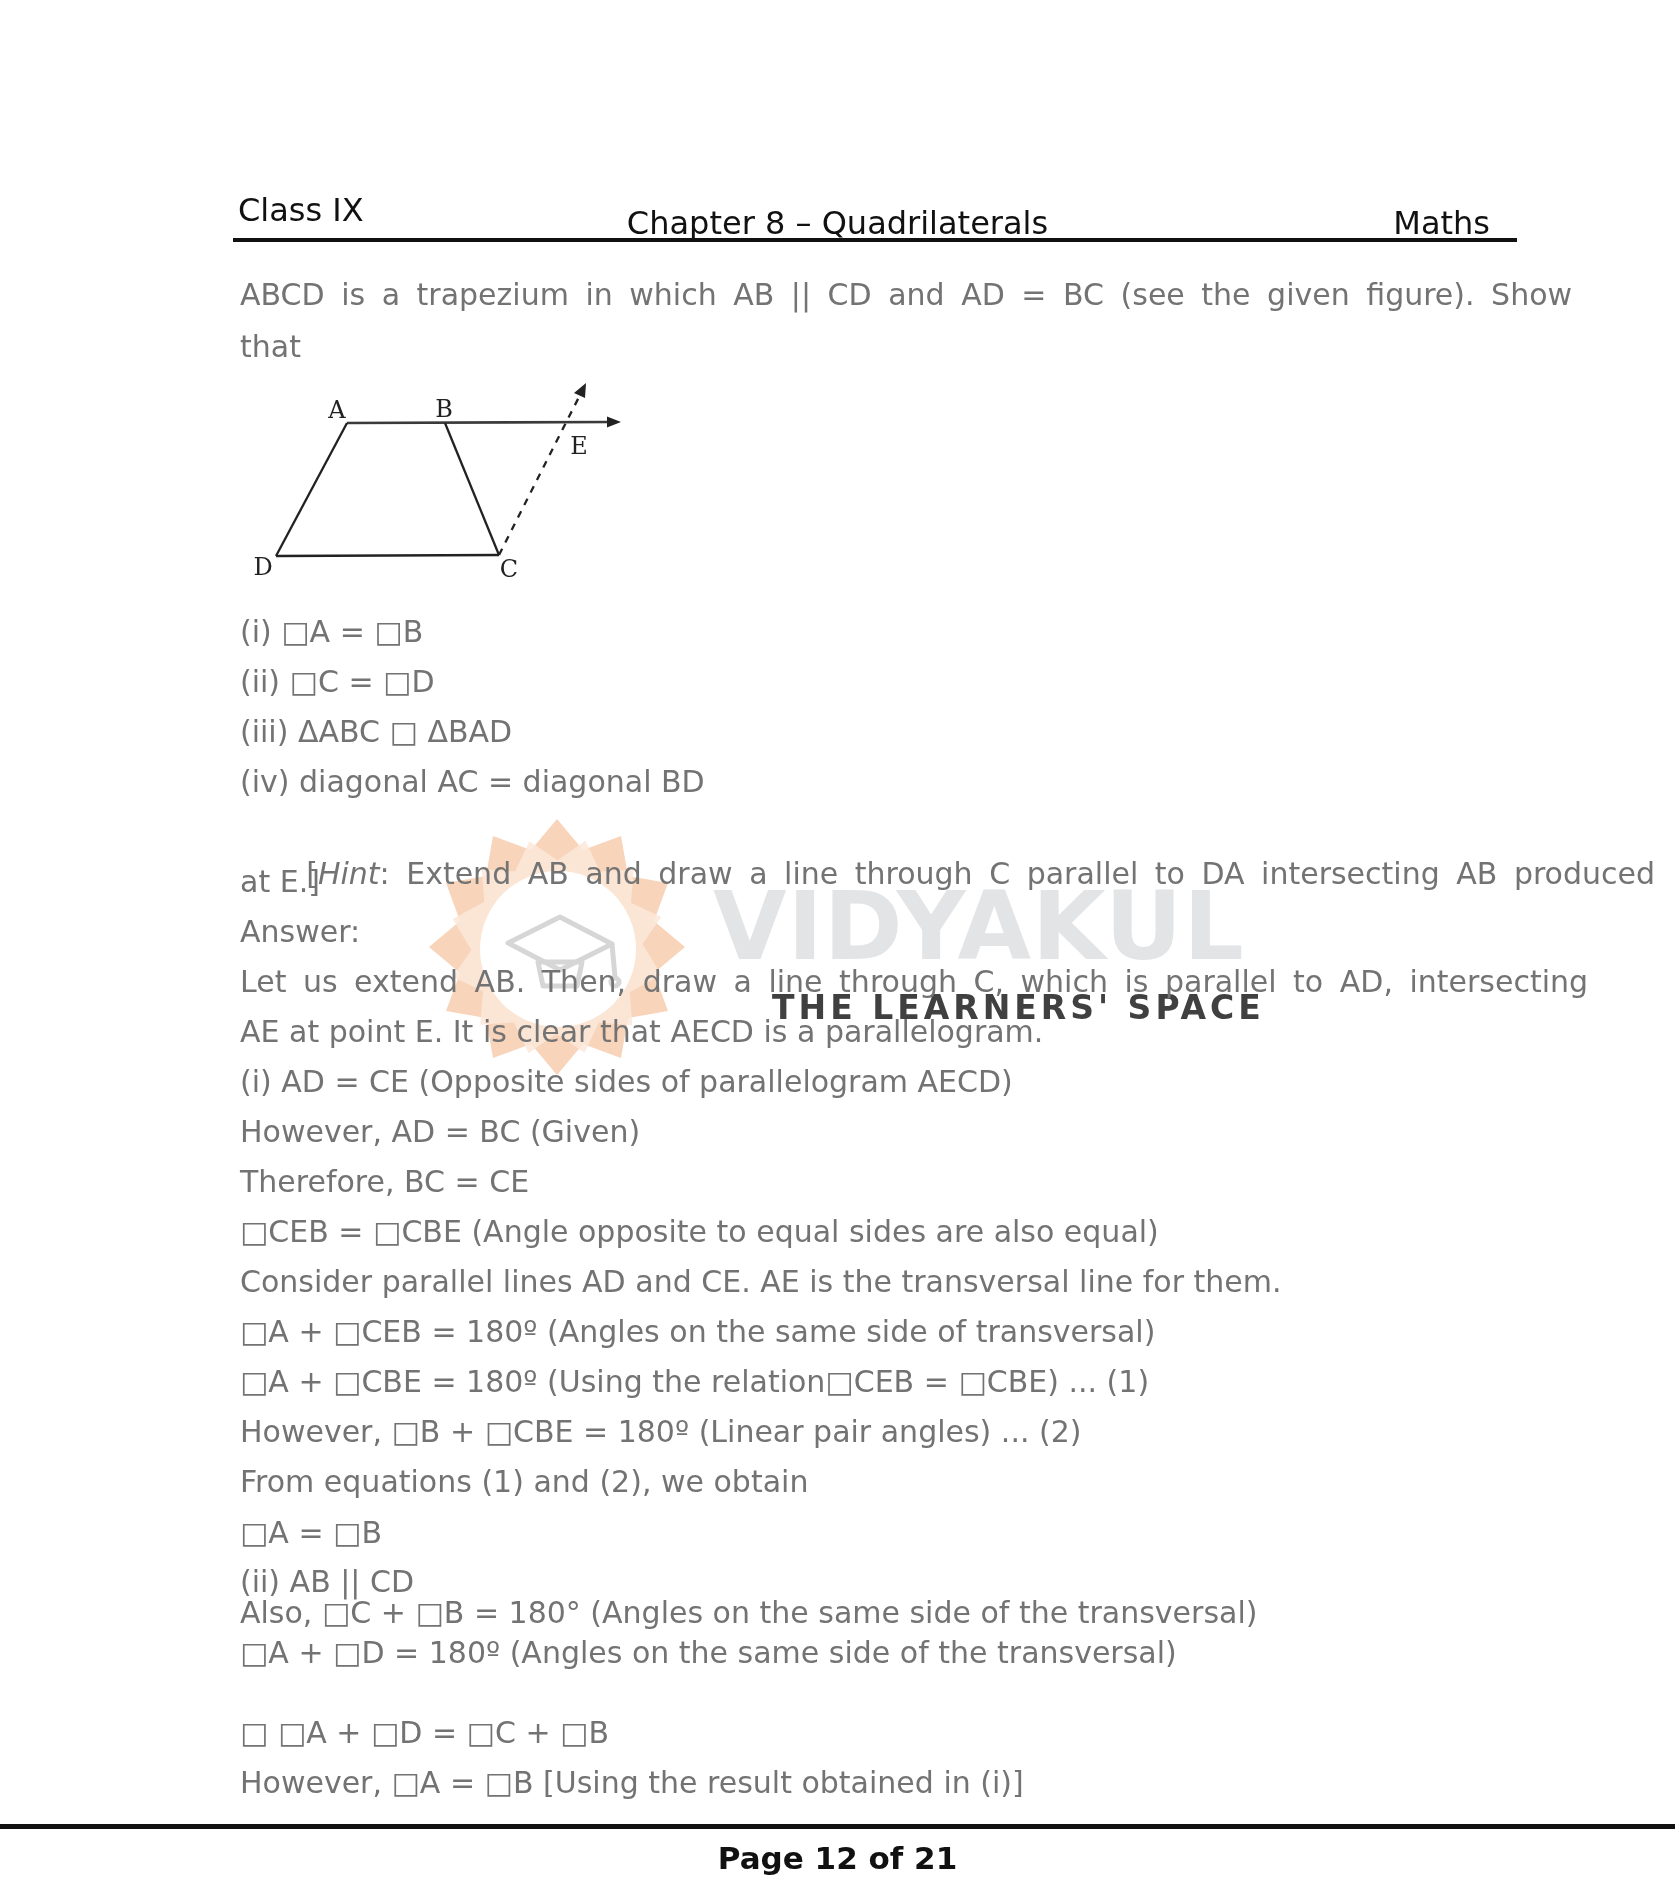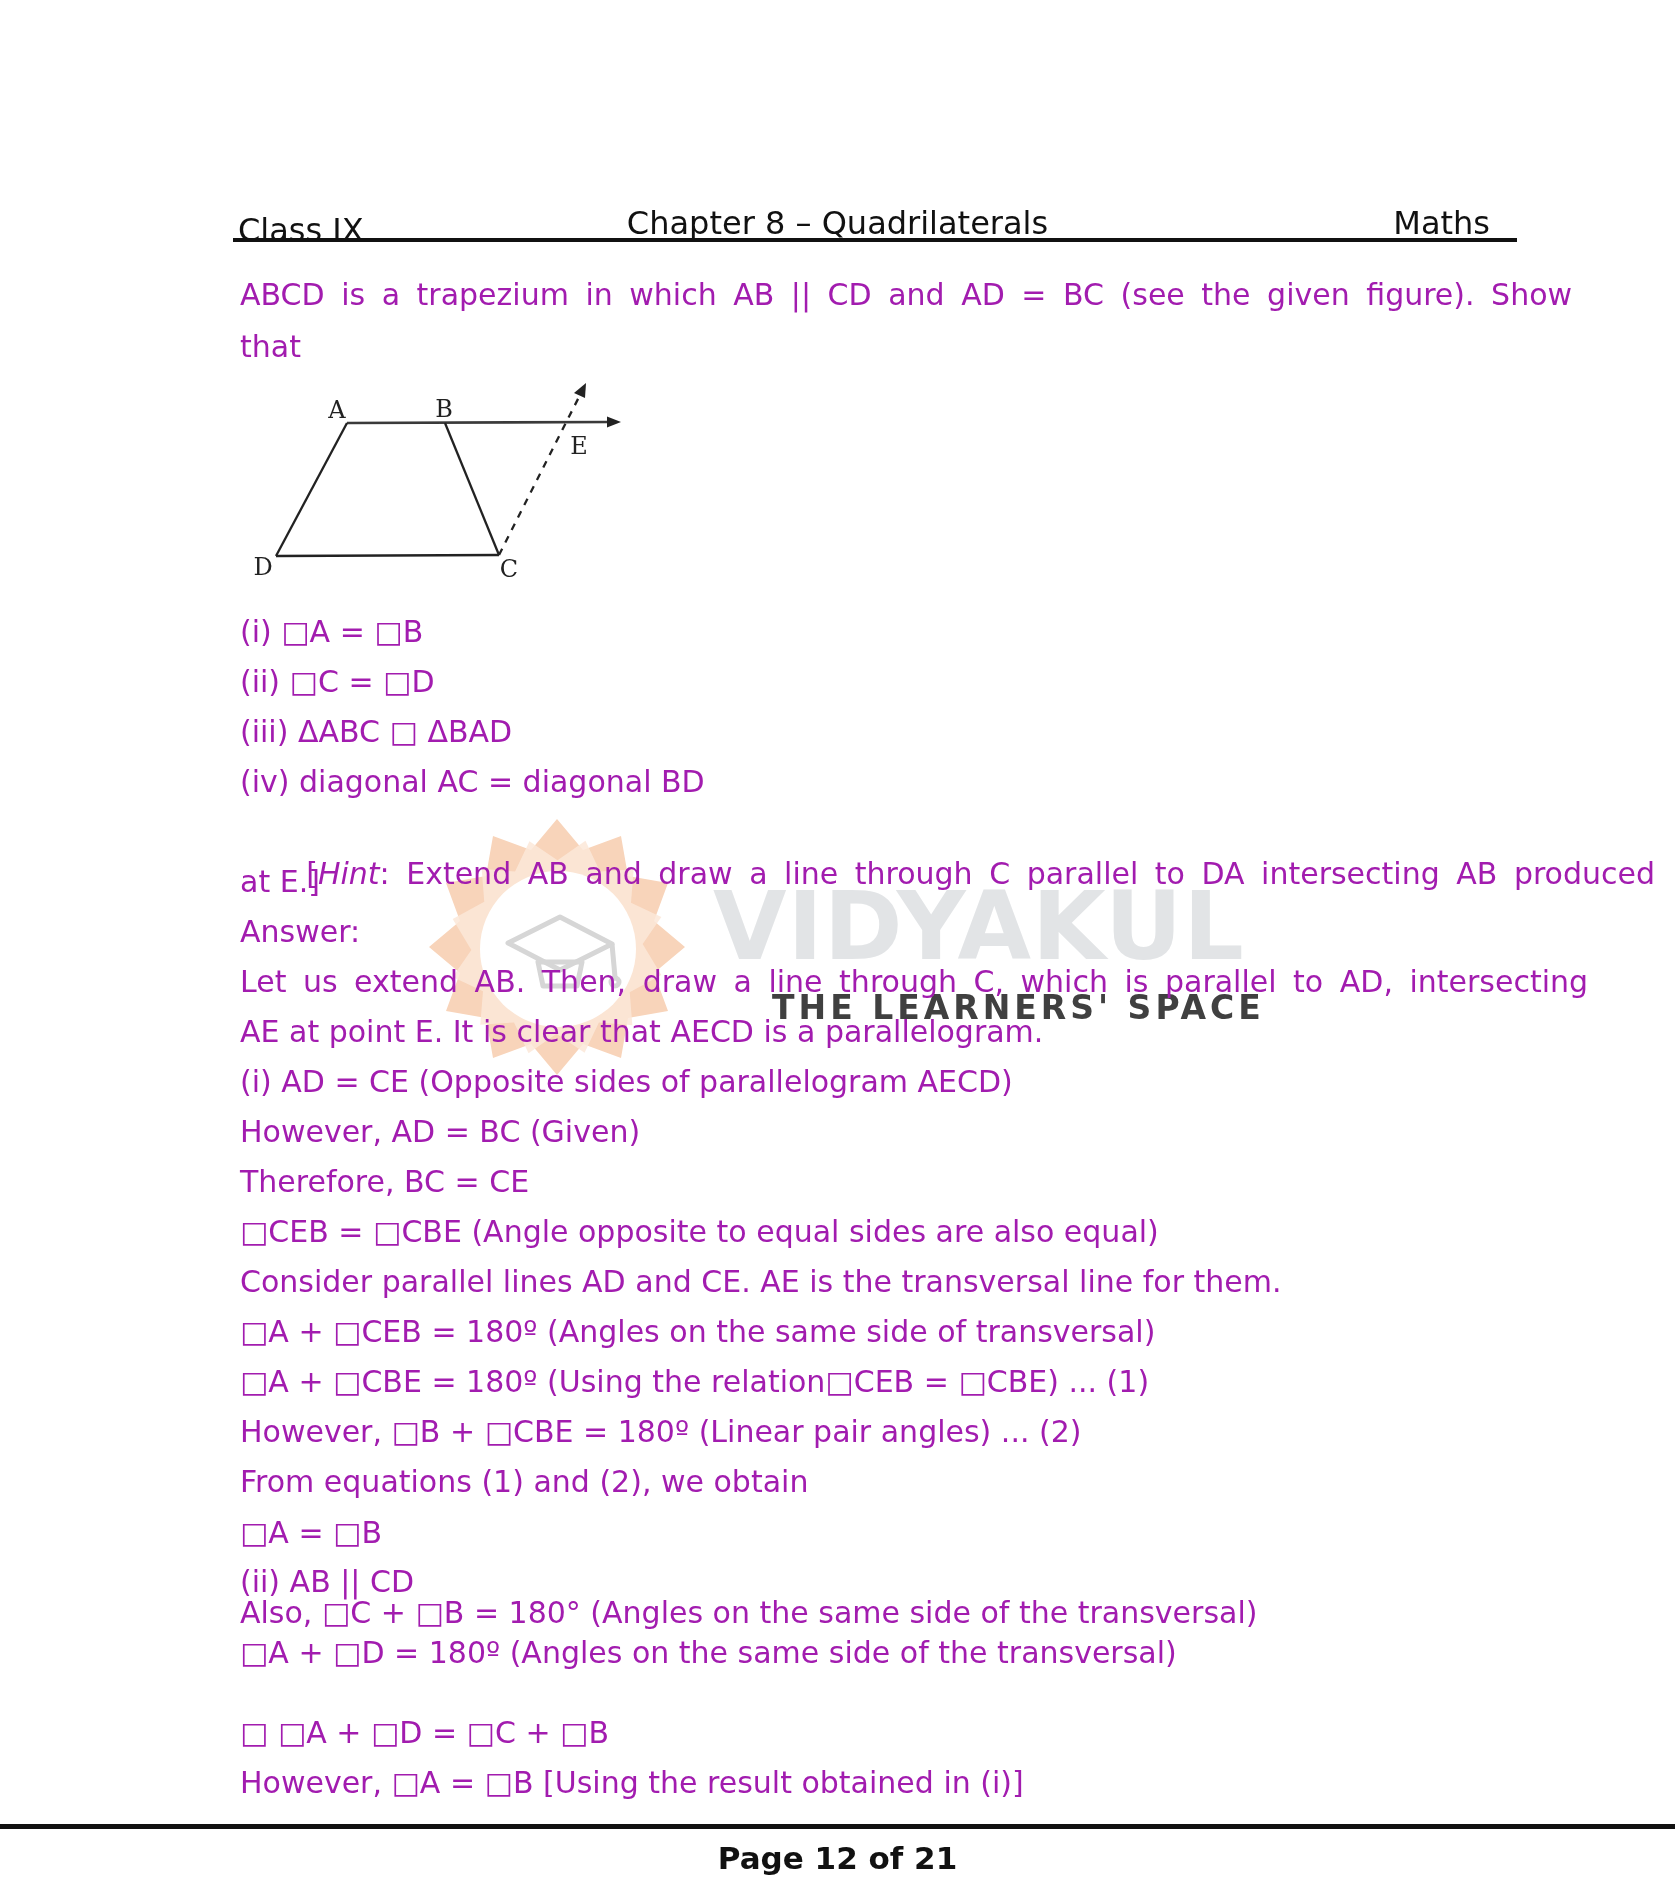--- a/index.html
+++ b/index.html
@@ -14,21 +14,21 @@
   }
   .abs{position:absolute;}
   
   .hdr{font-size:32px;line-height:40px;color:#111;}
   .hdr-rule{background:#111;height:4px;}
   
   .bline{
     position:absolute;
     left:240px;width:1210px;
     font-size:30px;line-height:42px;
-    white-space:pre;color:#a21caf;
+    white-space:pre;color:#737373;
   }
   .stretch{word-spacing:7px;}
   .it{font-style:italic;}
   
   .wm-brand{
     position:absolute;left:713px;top:876px;
     font-size:95px;font-weight:bold;letter-spacing:1px;
     line-height:100px;white-space:pre;
   }
   .wm-tag{
@@ -59,21 +59,21 @@
         <polygon points="140,105 192,132 140,158 88,131" fill="#ffffff"></polygon>
         <path d="M118,150 L162,150 L157,174 L123,174 Z"></path>
         <path d="M192,132 L195,165"></path>
         <circle cx="195" cy="170" r="4"></circle>
       </g>
     </svg>
     <div class="wm-brand" style="color:#e2e4e6;">VIDYAKUL</div>
     <div class="wm-tag" style="color:#404040;">THE LEARNERS' SPACE</div>
   </div>
 
-  <div class="abs z1 hdr" style="left:238px;top:210px;text-align:right;">Class IX</div>
+  <div class="abs z1 hdr" style="left:238px;top:190px;text-align:right;">Class IX</div>
   <div class="abs z1 hdr" style="left:0;top:203px;width:1675px;text-align:center;">Chapter 8 – Quadrilaterals</div>
   <div class="abs z1 hdr" style="top:203px;right:185px;">Maths</div>
   <div class="abs z1 hdr-rule" style="left:233px;top:238px;width:1284px;"></div>
 
   <div class="bline stretch z1" style="top:274px;">ABCD is a trapezium in which AB || CD and AD = BC (see the given figure). Show</div>
   <div class="bline z1" style="top:326px;">that</div>
 
   <svg class="abs z1" style="left:215px;top:370px;" width="420" height="215" viewBox="0 0 420 215">
 
     <line x1="132" y1="53" x2="396" y2="52" stroke="#3a3a3a" stroke-width="2.6"></line>

